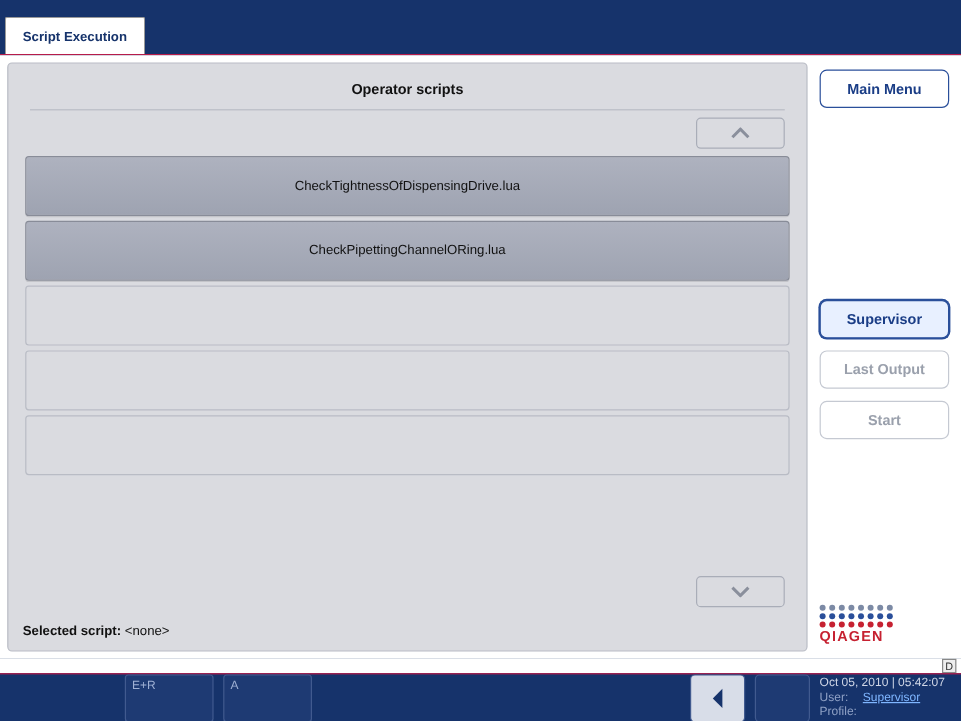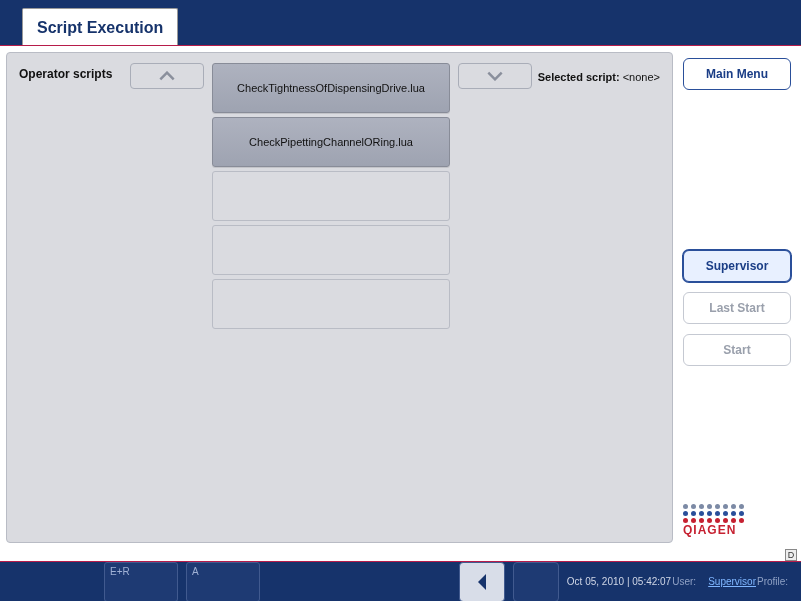--- a/index.html
+++ b/index.html
@@ -10,45 +10,45 @@
     height: 46px;
     background: #16336b;
     border-bottom: 1px solid #b71c4a;
     display: flex;
     align-items: flex-end;
   }
   .tab {
     background: #fff;
     color: #16336b;
     font-weight: bold;
-    font-size: 16px;
+    font-size: 11px;
     padding: 10px 14px 8px 14px;
     border: 1px solid #999;
     border-bottom: none;
-    margin-left: 22px;
+    margin-left: 4px;
     border-radius: 2px 2px 0 0;
   }
 
   .content-row {
     flex: 1 1 auto;
     display: flex;
     background: #fff;
     padding: 6px;
     gap: 6px;
     min-height: 0;
   }
 
   .main-panel {
     flex: 1 1 auto;
     background: #dadbe0;
     border: 1px solid #b9bcc5;
     border-radius: 4px;
     padding: 10px 12px 8px 12px;
     display: flex;
-    flex-direction: row;
+    flex-direction: column;
   }
   .panel-title {
     text-align: center;
     font-size: 12px;
     font-weight: bold;
     color: #111;
     padding: 4px 0 10px 0;
   }
   .title-divider {
     height: 1px;
@@ -217,20 +217,21 @@
     align-items: center;
     justify-content: center;
   }
   .pager-btn.light {
     background: #d8dde8;
     border-color: #415a8f;
   }
   .pager-btn.light svg path { fill: #16336b; }
   .status-info {
     display: flex;
+    flex-direction: column;
     gap: 1px;
     color: #cfd6e6;
     font-size: 10px;
     min-width: 110px;
   }
   .status-info .row { display: flex; gap: 4px; }
   .status-info .label { color: #8fa1c5; width: 32px; }
   .status-info .val { color: #cfd6e6; }
   .status-info .val.link { color: #7fb6ff; text-decoration: underline; }
 </style>
@@ -274,21 +275,21 @@
     <div class="selected-line">
       <span>Selected script:</span>
       <span class="selected-val">&lt;none&gt;</span>
     </div>
   </div>
 
   <div class="side-panel">
     <div class="side-btn">Main Menu</div>
     <div style="height:140px"></div>
     <div class="side-btn selected">Supervisor</div>
-    <div class="side-btn disabled">Last Start</div>
+    <div class="side-btn disabled">Last Output</div>
     <div class="side-btn disabled">Start</div>
     <div class="side-gap"></div>
     <div class="logo">
       <div class="logo-dots" id="logo-dots">
           <div class="logo-dot" style="background: rgb(124, 138, 165);"></div>
           <div class="logo-dot" style="background: rgb(124, 138, 165);"></div>
           <div class="logo-dot" style="background: rgb(124, 138, 165);"></div>
           <div class="logo-dot" style="background: rgb(124, 138, 165);"></div>
           <div class="logo-dot" style="background: rgb(124, 138, 165);"></div>
           <div class="logo-dot" style="background: rgb(124, 138, 165);"></div>

